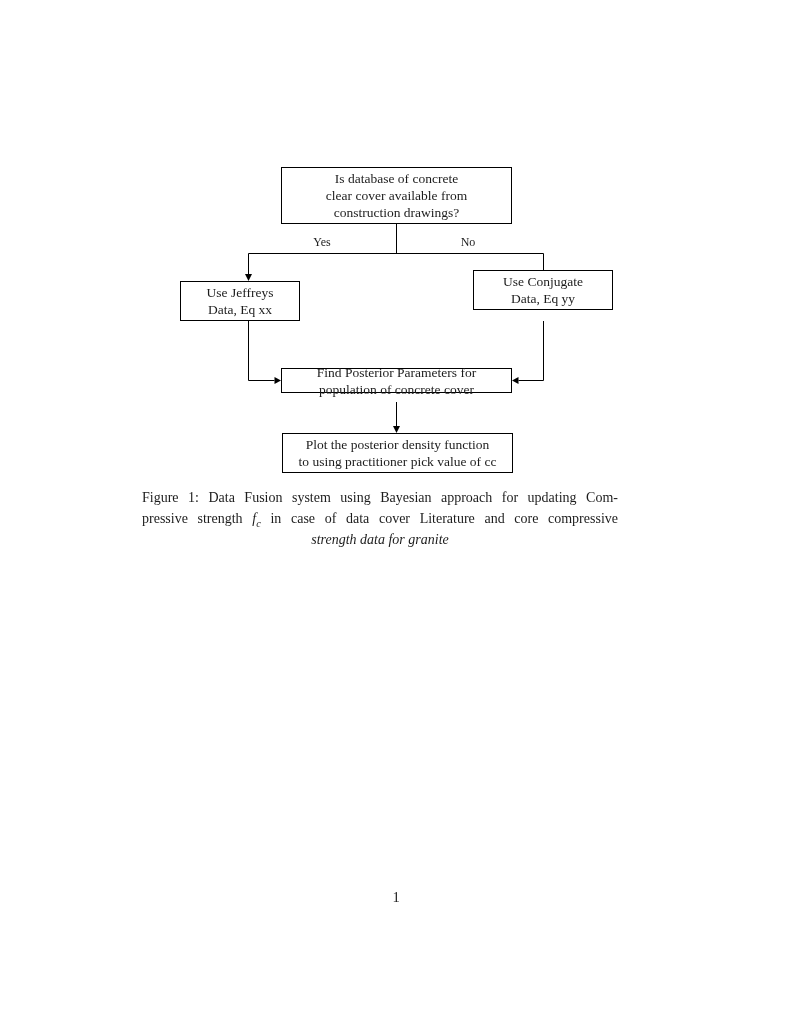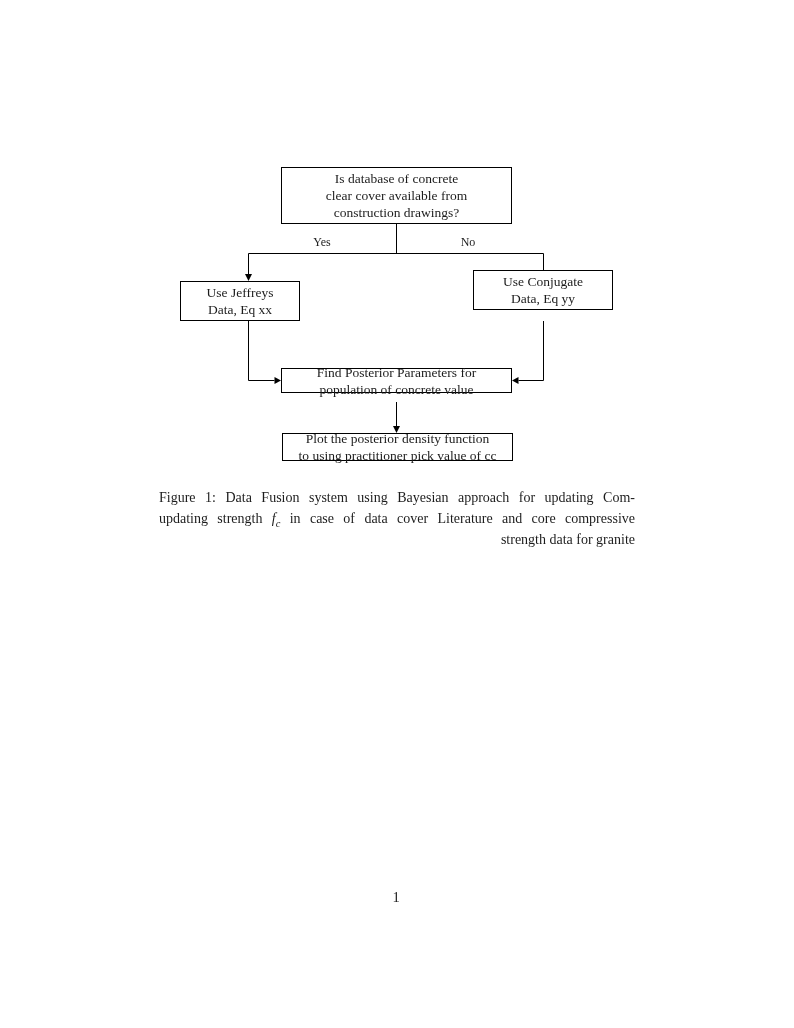--- a/index.html
+++ b/index.html
@@ -49,32 +49,33 @@
   }
   .branch-label {
     position: absolute;
     transform: translateX(-50%);
     font-size: 12px;
     line-height: 16px;
     white-space: nowrap;
   }
   .caption {
     position: absolute;
-    left: 159px;
+    left: 142px;
     top: 488px;
     width: 476px;
     font-size: 14px;
     line-height: 20.8px;
   }
   .caption .jline {
     text-align: justify;
     text-align-last: justify;
   }
   .caption .lline {
-    text-align: right;
+    text-align: center;
+    font-style: italic;
   }
   .caption i {
     font-style: italic;
   }
   .caption sub {
     font-size: 10.5px;
     font-style: italic;
     line-height: 0;
   }
   .page-number {
@@ -125,29 +126,29 @@
     <div>Data, Eq xx</div>
   </div>
 
   <div class="node" style="left:473px; top:270px; width:140px; height:40px;">
     <div>Use Conjugate</div>
     <div>Data, Eq yy</div>
   </div>
 
   <div class="node" style="left:281px; top:360px; width:231px; height:25px;margin-top:8px;">
     <div>Find Posterior Parameters for</div>
-    <div>population of concrete value</div>
+    <div>population of concrete cover</div>
   </div>
 
-  <div class="node" style="left:282px; top:433px; width:231px; height:28px;align-items:center;">
+  <div class="node" style="left:282px; top:433px; width:231px; height:40px;align-items:center;">
     <div>Plot the posterior density function</div>
     <div>to using practitioner pick value of cc</div>
   </div>
 
   <div class="caption">
     <div class="jline">Figure 1: Data Fusion system using Bayesian approach for updating Com-</div>
-    <div class="jline"><span>updating strength </span><i><span>f</span><sub>c</sub></i><span> in case of data cover Literature and core compressive</span></div>
+    <div class="jline"><span>pressive strength </span><i><span>f</span><sub>c</sub></i><span> in case of data cover Literature and core compressive</span></div>
     <div class="lline">strength data for granite</div>
   </div>
 
   <div class="page-number">1</div>
 
 </div>
 
 </body></html>

